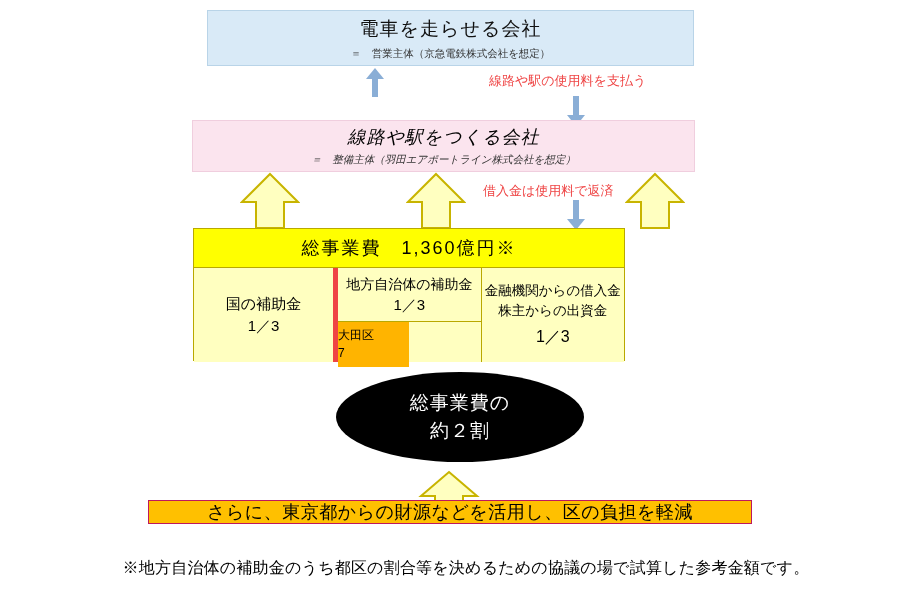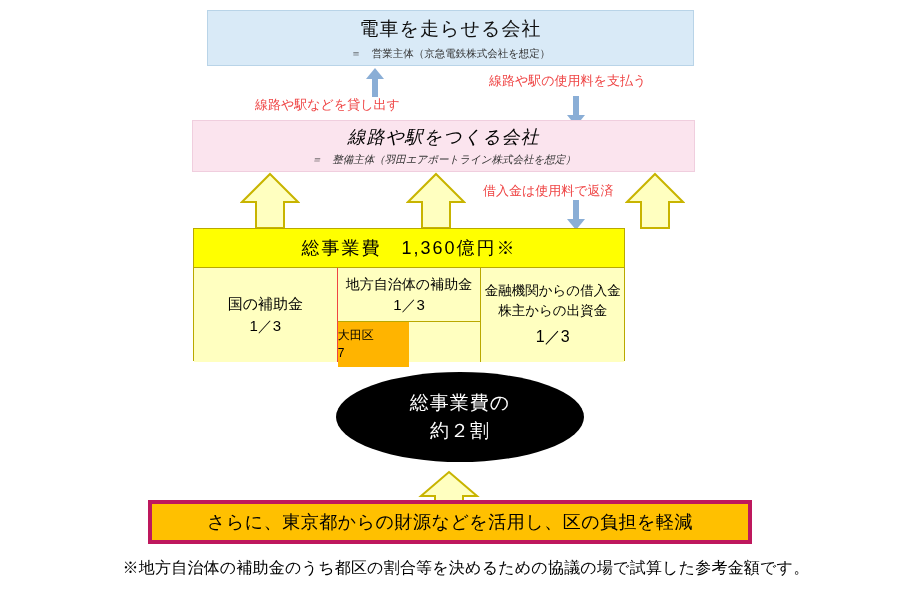--- a/index.html
+++ b/index.html
@@ -162,21 +162,21 @@
     display: flex;
     flex-direction: column;
     align-items: center;
     justify-content: center;
     text-align: left;
     font-size: 15px;
     line-height: 1.45;
   }
   #col-nation {
     width: 167px;
-    border-right: 1px solid #ef4444;
+    border-right: 5px solid #ef4444;
   }
   #col-local {
     width: 167px;
     border-right: 1px solid #b9a800;
     justify-content: flex-start;
     padding-top: 6px;
   }
   #col-local .title { font-size: 14px; }
   #col-local .frac { font-size: 15px; margin-bottom: 3px; }
   #col-local .split {
@@ -222,23 +222,23 @@
     font-size: 19px;
     line-height: 1.5;
     letter-spacing: 1px;
   }
 
   
   #banner {
     left: 148px;
     top: 500px;
     width: 604px;
-    height: 44px;
+    height: 24px;
     background: #ffc000;
-    border: 4px solid #be185d;
+    border: 1px solid #be185d;
     display: flex;
     align-items: center;
     justify-content: center;
     font-size: 18px;
     letter-spacing: 0.5px;
   }
 
   
   #footnote {
     position: absolute;
@@ -258,21 +258,20 @@
 
   <div class="box" id="box-operator">
     <div class="main">電車を走らせる会社</div>
     <div class="sub">＝　営業主体（京急電鉄株式会社を想定）</div>
   </div>
 
   <div class="thin-arrow-up" id="arrow-lend">
     <div class="head"></div>
       <div class="shaft"></div>
   </div>
-  <div class="caption" id="cap-lend">線路や駅などを貸し出す</div>
 
   <div class="thin-arrow-down" id="arrow-pay">
     <div class="shaft"></div>
       <div class="head"></div>
   </div>
   <div class="caption" id="cap-pay">線路や駅の使用料を支払う</div>
 
   <div class="box" id="box-infra">
     <div class="main">線路や駅をつくる会社</div>
     <div class="sub">＝　整備主体（羽田エアポートライン株式会社を想定）</div>

